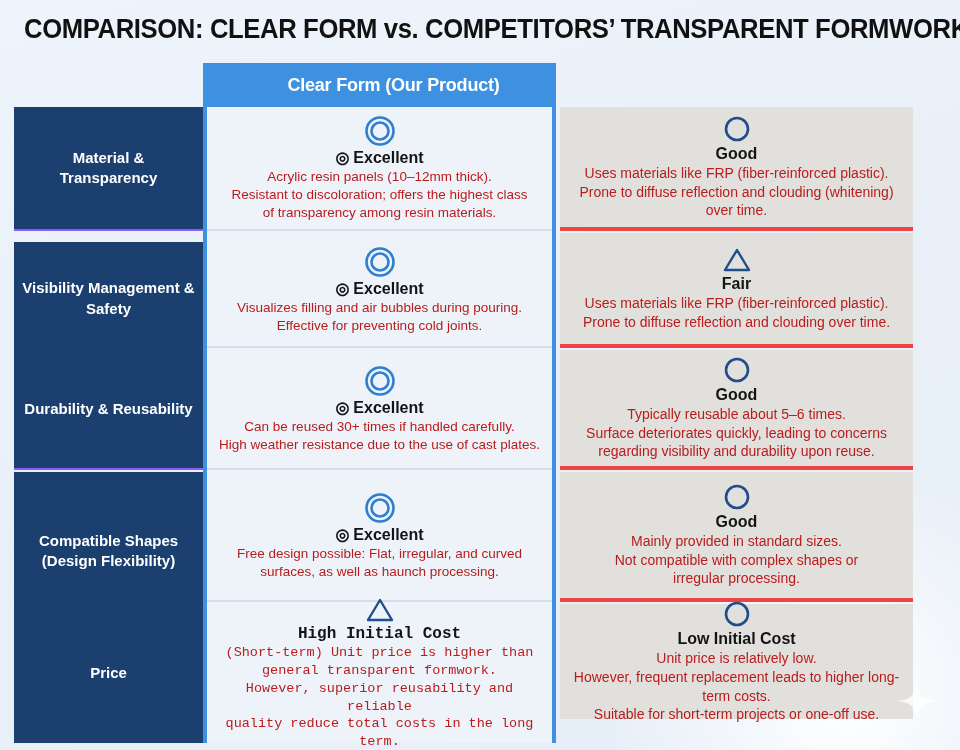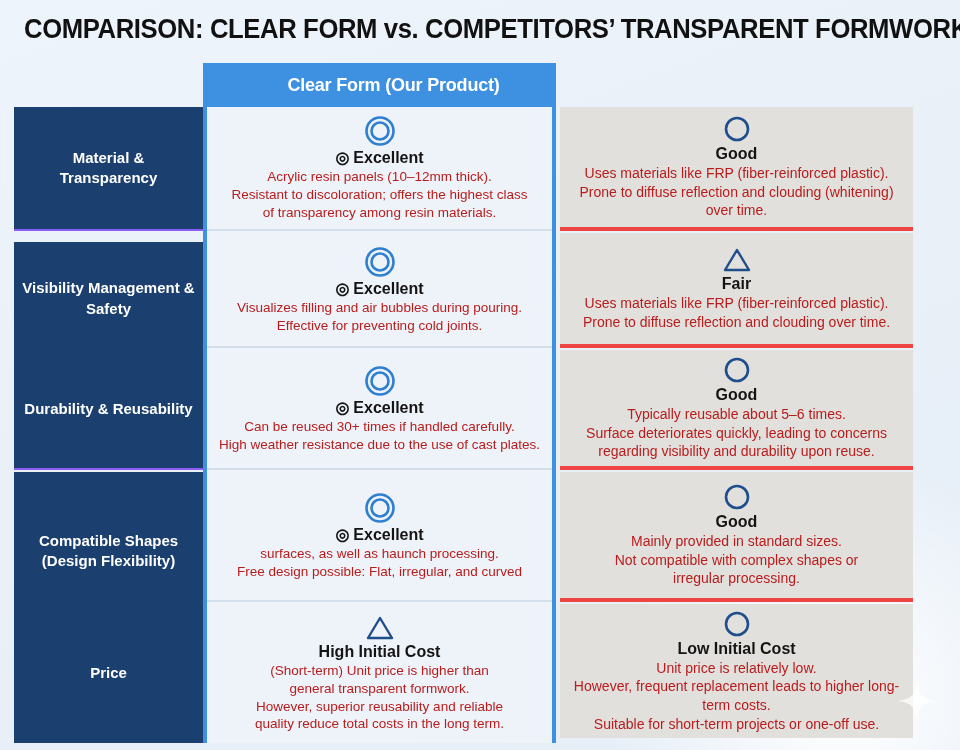--- a/index.html
+++ b/index.html
@@ -131,21 +131,21 @@
     text-align: center;
     padding: 6px 10px;
   }
   .cell.ours {
     left: 207px;
     width: 345px;
     background: #eef3f9;
     border-bottom: 2px solid #d3dfeb;
     z-index: 2;
   }
-  .cell.ours.last { border-bottom: none; }
+  .cell.ours.last { border-bottom: none; font-family: Liberation Mono, monospace; }
 
   .cell.theirs {
     left: 560px;
     width: 353px;
     background: #e2e0dd;
     border-bottom: 4px solid #ef4444;
     z-index: 2;
   }
   .cell.theirs.last { border-bottom: none; }
 
@@ -317,22 +317,22 @@
       <svg width="34" height="34" viewBox="0 0 34 34">
         <circle cx="17" cy="17" r="13.5" fill="none" stroke="#2f7fd0" stroke-width="2.6"></circle>
         <circle cx="17" cy="17" r="8.5" fill="none" stroke="#2f7fd0" stroke-width="2.6"></circle>
       </svg>
     </span>
     <div class="rating-label">
       <span class="rating-glyph">◎</span>
       <span>Excellent</span>
     </div>
     <div class="desc">
+      <span>Free design possible: Flat, irregular, and curved</span>
       <span>surfaces, as well as haunch processing.</span>
-      <span>Free design possible: Flat, irregular, and curved</span>
     </div>
   </div>
 
   <div class="cell theirs" style="top:472px; height:130px;">
     <span class="rating-icon">
       <svg width="30" height="30" viewBox="0 0 30 30">
         <circle cx="15" cy="15" r="11" fill="none" stroke="#1f4e8c" stroke-width="2.6"></circle>
       </svg>
     </span>
     <div class="rating-label">
@@ -359,21 +359,21 @@
       <span>High Initial Cost</span>
     </div>
     <div class="desc">
       <span>(Short-term) Unit price is higher than</span>
       <span>general transparent formwork.</span>
       <span>However, superior reusability and reliable</span>
       <span>quality reduce total costs in the long term.</span>
     </div>
   </div>
 
-  <div class="cell theirs last" style="top:604px; height:134px;">
+  <div class="cell theirs last" style="top:604px; height:115px;">
     <span class="rating-icon">
       <svg width="30" height="30" viewBox="0 0 30 30">
         <circle cx="15" cy="15" r="11" fill="none" stroke="#1f4e8c" stroke-width="2.6"></circle>
       </svg>
     </span>
     <div class="rating-label">
       <span>Low Initial Cost</span>
     </div>
     <div class="desc">
       <span>Unit price is relatively low.</span>

